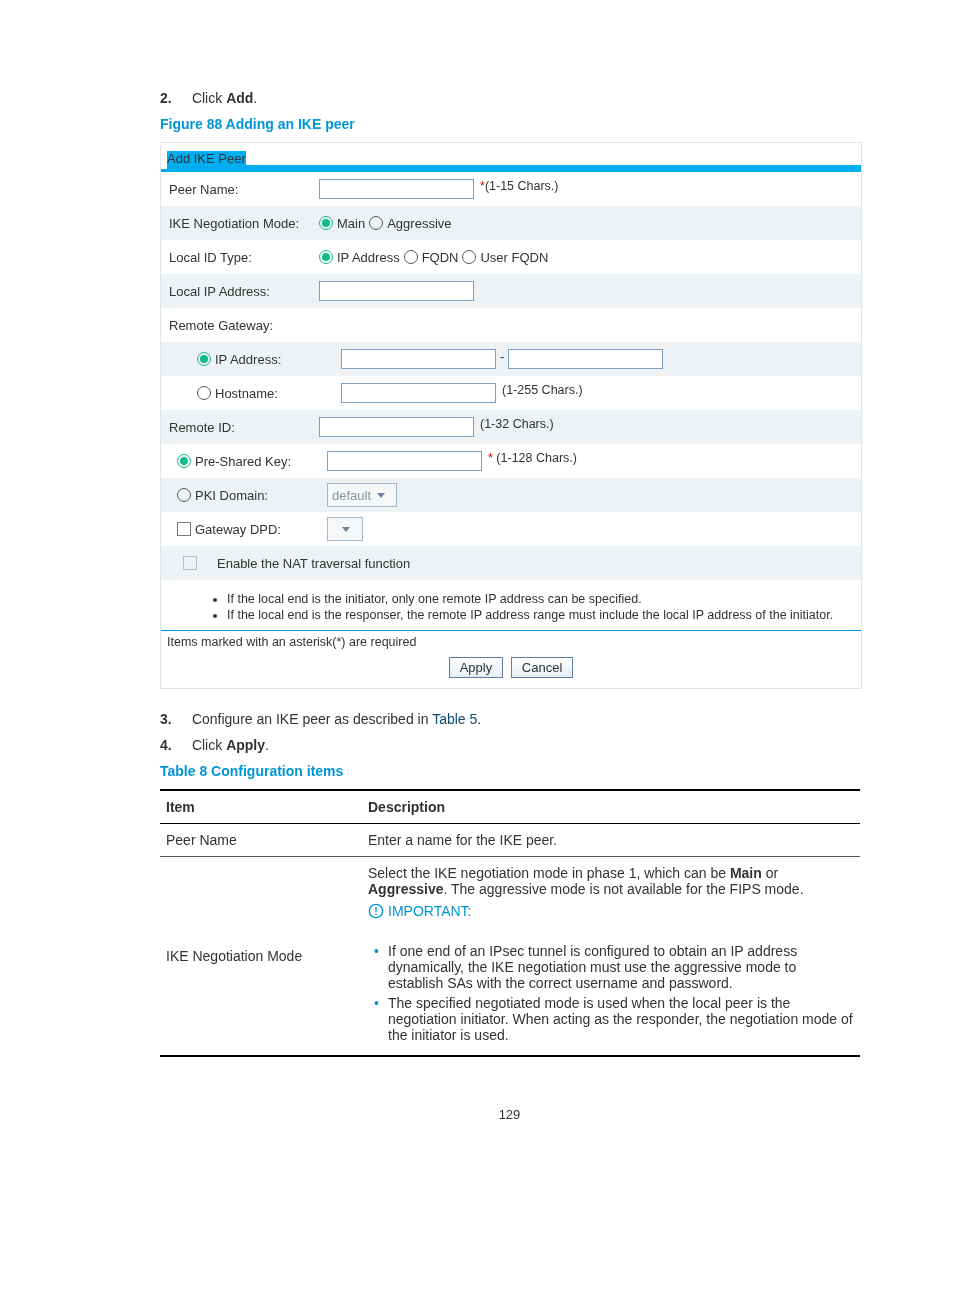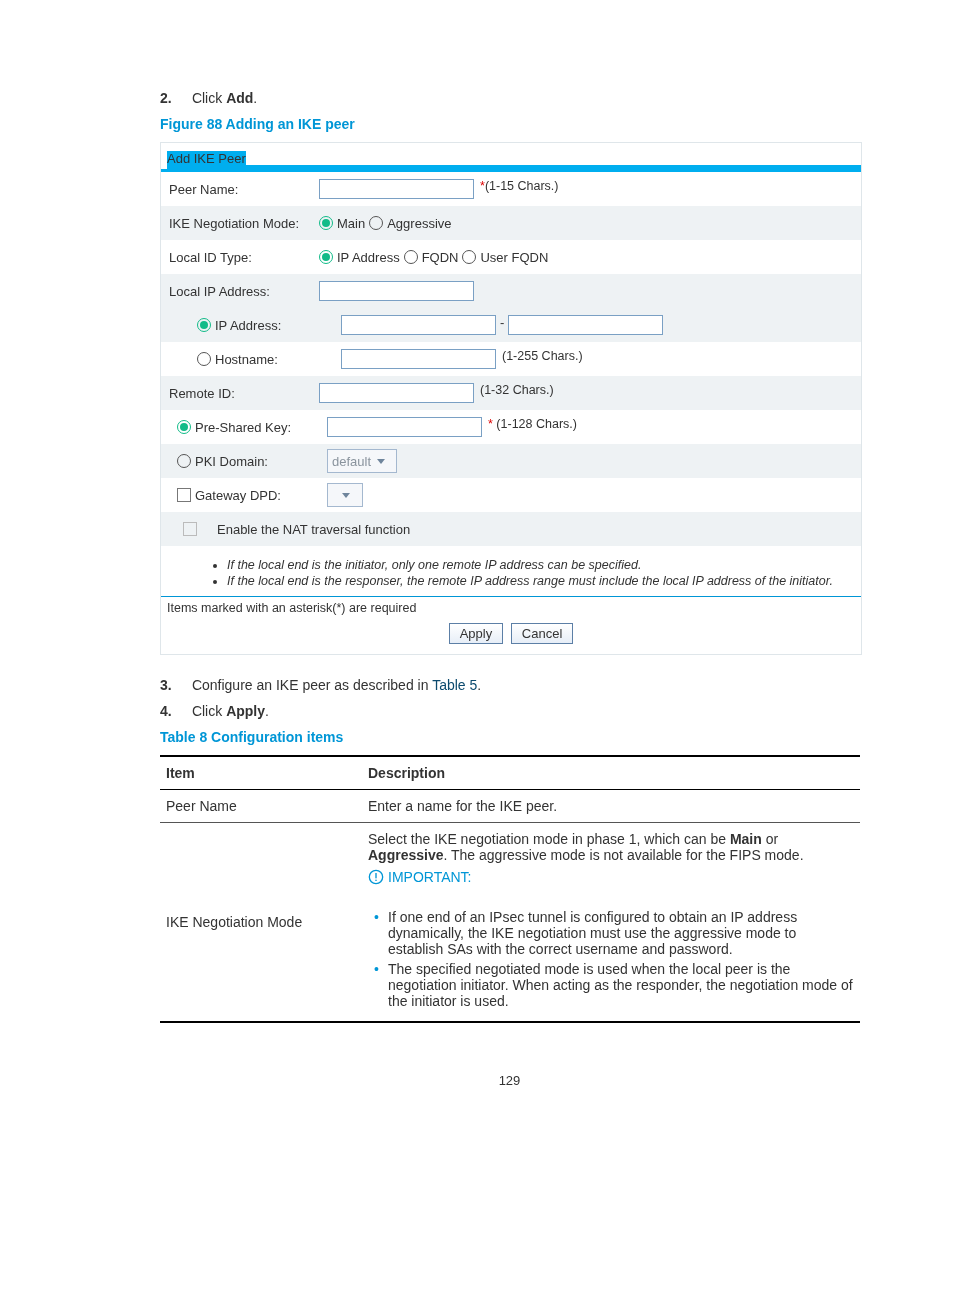--- a/index.html
+++ b/index.html
@@ -101,21 +101,20 @@
   .selbox.small { min-width: 26px; }
   .chev {
     display: inline-block; width: 0; height: 0;
     border-left: 4px solid transparent; border-right: 4px solid transparent;
     border-top: 5px solid #6f859c;
   }
   .notes {
     border-bottom: 1px solid #0096d6;
     padding: 10px 10px 6px 50px;
     font-size: 12.5px;
-    font-style: italic;
   }
   .notes ul { margin: 0; padding-left: 16px; }
   .notes li { margin: 2px 0; }
   .reqline { font-size: 12.5px; padding: 4px 0 2px 6px; }
   .btnrow {
     text-align: center; padding: 6px 0 10px 0;
   }
   .btn {
     display: inline-block;
     border: 1px solid #5c7fa6;
@@ -215,20 +214,24 @@
       </div>
     </div>
 
     <div class="f-row alt">
       <div class="f-label">Local IP Address:</div>
       <div class="f-body">
         <input class="txt" style="">
       </div>
     </div>
 
+    <div class="f-row">
+      <div class="f-label">Remote Gateway:</div>
+      <div class="f-body"></div>
+    </div>
 
     <div class="f-row alt">
       <div class="f-sublabel">
         <span class="radio sel"></span>
         <span>IP Address:</span>
       </div>
       <div class="f-body">
         <input class="txt" style="">
         <span>-</span>
         <input class="txt" style="">

